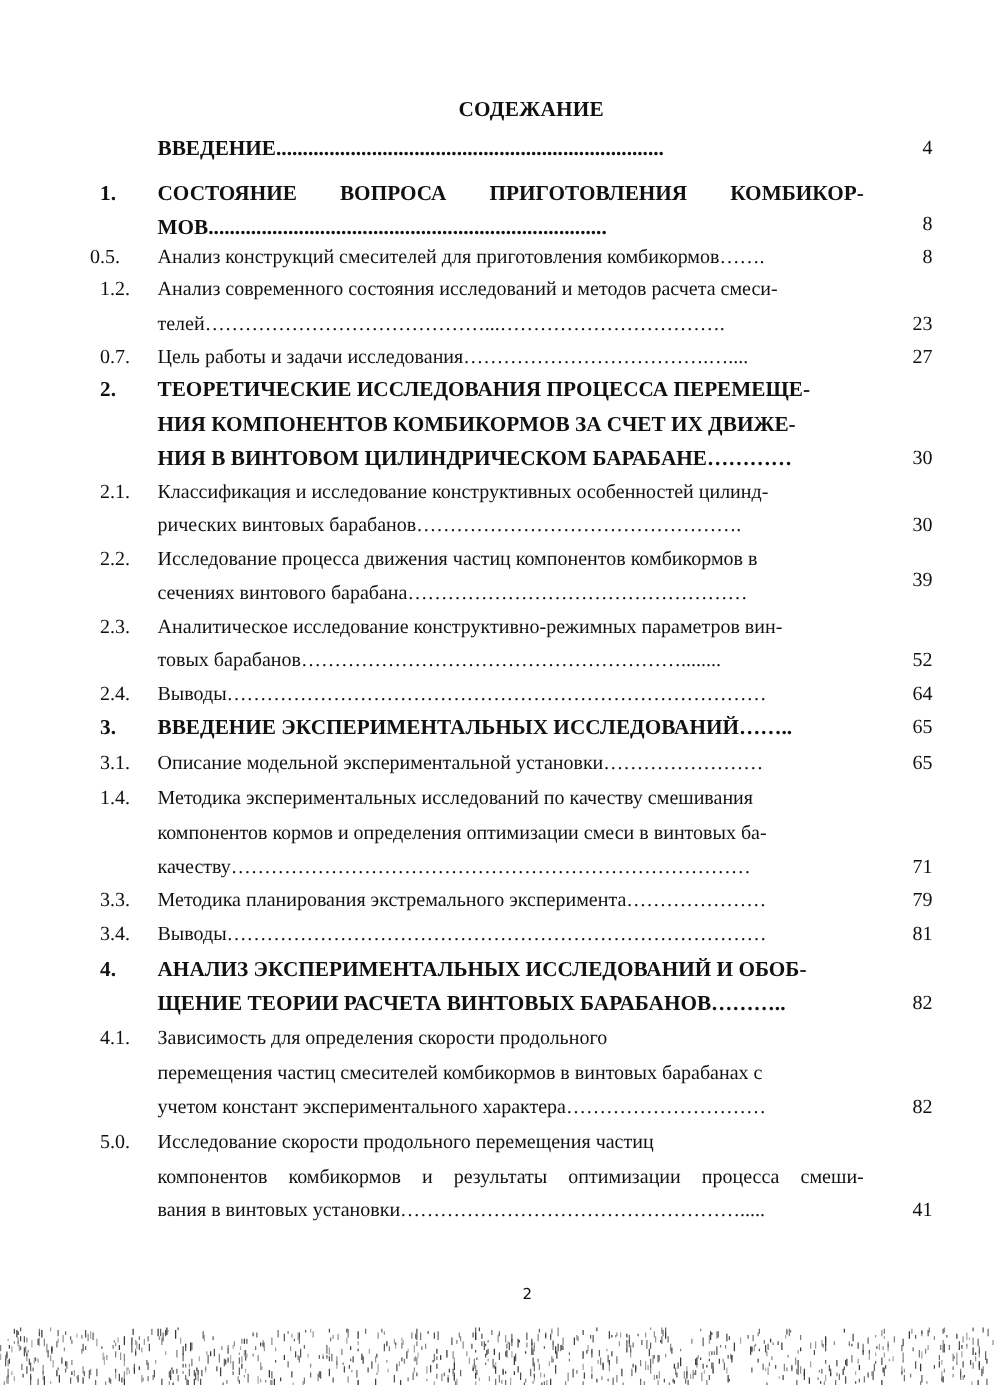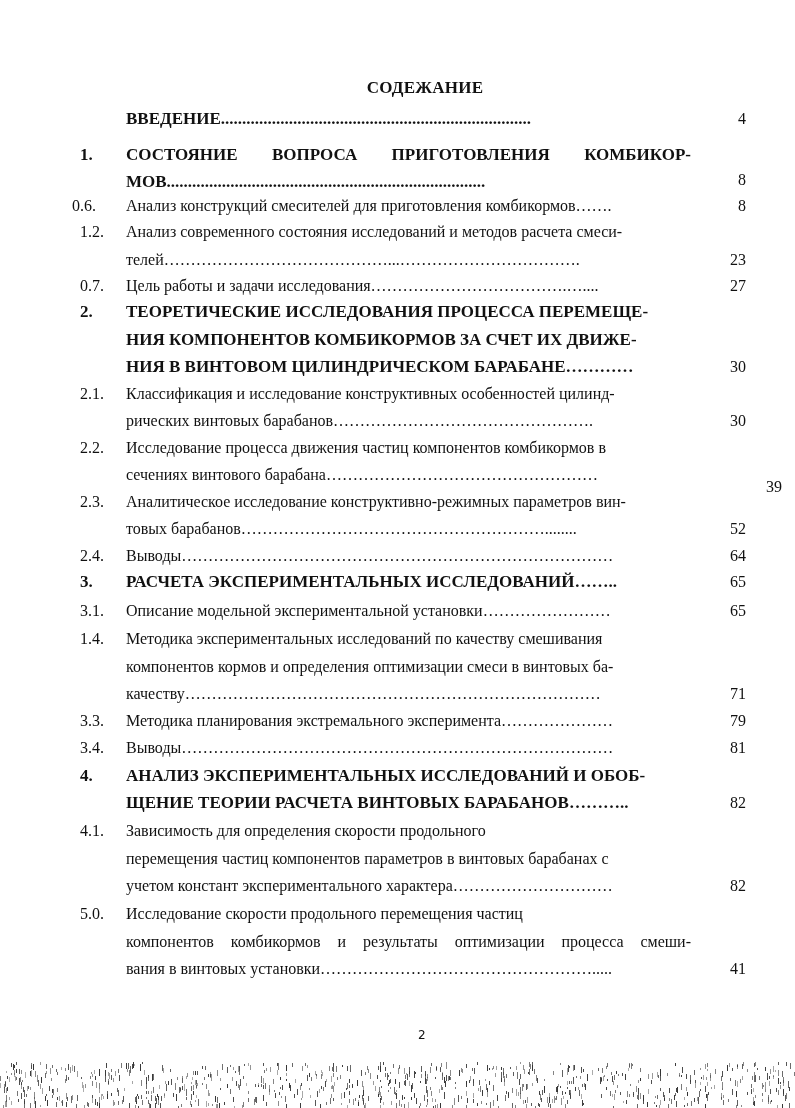--- a/index.html
+++ b/index.html
@@ -25,21 +25,21 @@
 <div class="toc">
 
   <div class="line b" style="top:109px;left:126px;">ВВЕДЕНИЕ.........................................................................</div>
   <div class="pg" style="top:109px;">4</div>
 
   <div class="num b" style="top:145px;left:80px;">1.</div>
   <div class="line b just" style="top:145px;left:126px;">СОСТОЯНИЕ ВОПРОСА ПРИГОТОВЛЕНИЯ КОМБИКОР-</div>
   <div class="line b" style="top:172px;left:126px;">МОВ...........................................................................</div>
   <div class="pg" style="top:170px;">8</div>
 
-  <div class="num" style="top:196px;left:72px;">0.6.</div>
+  <div class="num" style="top:196px;left:72px;">0.5.</div>
   <div class="line" style="top:196px;left:126px;">Анализ конструкций смесителей для приготовления комбикормов…….</div>
   <div class="pg" style="top:196px;">8</div>
 
   <div class="num" style="top:222px;left:80px;">1.2.</div>
   <div class="line" style="top:222px;left:126px;">Анализ современного состояния исследований и методов расчета смеси-</div>
   <div class="line" style="top:250px;left:126px;">телей……………………………………...…………………………….</div>
   <div class="pg" style="top:250px;">23</div>
 
   <div class="num" style="top:276px;left:80px;">0.7.</div>
   <div class="line" style="top:276px;left:126px;">Цель работы и задачи исследования……………………………….…....</div>
@@ -52,33 +52,33 @@
   <div class="pg" style="top:357px;">30</div>
 
   <div class="num" style="top:384px;left:80px;">2.1.</div>
   <div class="line" style="top:384px;left:126px;">Классификация и исследование конструктивных особенностей цилинд-</div>
   <div class="line" style="top:411px;left:126px;">рических винтовых барабанов………………………………………….</div>
   <div class="pg" style="top:411px;">30</div>
 
   <div class="num" style="top:438px;left:80px;">2.2.</div>
   <div class="line" style="top:438px;left:126px;">Исследование процесса движения частиц компонентов комбикормов в</div>
   <div class="line" style="top:465px;left:126px;">сечениях винтового барабана……………………………………………</div>
-  <div class="pg" style="top:477px;margin-left:36px;">39</div>
+  <div class="pg" style="top:455px;">39</div>
 
   <div class="num" style="top:492px;left:80px;">2.3.</div>
   <div class="line" style="top:492px;left:126px;">Аналитическое исследование конструктивно-режимных параметров вин-</div>
   <div class="line" style="top:519px;left:126px;">товых барабанов…………………………………………………........</div>
   <div class="pg" style="top:519px;">52</div>
 
   <div class="num" style="top:546px;left:80px;">2.4.</div>
   <div class="line" style="top:546px;left:126px;">Выводы………………………………………………………………………</div>
   <div class="pg" style="top:546px;">64</div>
 
   <div class="num b" style="top:572px;left:80px;">3.</div>
-  <div class="line b" style="top:572px;left:126px;">РАСЧЕТА ЭКСПЕРИМЕНТАЛЬНЫХ ИССЛЕДОВАНИЙ……..</div>
+  <div class="line b" style="top:572px;left:126px;">ВВЕДЕНИЕ ЭКСПЕРИМЕНТАЛЬНЫХ ИССЛЕДОВАНИЙ……..</div>
   <div class="pg" style="top:572px;">65</div>
 
   <div class="num" style="top:601px;left:80px;">3.1.</div>
   <div class="line" style="top:601px;left:126px;">Описание модельной экспериментальной установки……………………</div>
   <div class="pg" style="top:601px;">65</div>
 
   <div class="num" style="top:629px;left:80px;">1.4.</div>
   <div class="line" style="top:629px;left:126px;">Методика экспериментальных исследований по качеству смешивания</div>
   <div class="line" style="top:657px;left:126px;">компонентов кормов и определения оптимизации смеси в винтовых ба-</div>
   <div class="line" style="top:684px;left:126px;">качеству……………………………………………………………………</div>
@@ -92,21 +92,21 @@
   <div class="line" style="top:738px;left:126px;">Выводы………………………………………………………………………</div>
   <div class="pg" style="top:738px;">81</div>
 
   <div class="num b" style="top:766px;left:80px;">4.</div>
   <div class="line b" style="top:766px;left:126px;">АНАЛИЗ ЭКСПЕРИМЕНТАЛЬНЫХ ИССЛЕДОВАНИЙ И ОБОБ-</div>
   <div class="line b" style="top:793px;left:126px;">ЩЕНИЕ ТЕОРИИ РАСЧЕТА ВИНТОВЫХ БАРАБАНОВ………..</div>
   <div class="pg" style="top:793px;">82</div>
 
   <div class="num" style="top:821px;left:80px;">4.1.</div>
   <div class="line" style="top:821px;left:126px;">Зависимость для определения скорости продольного</div>
-  <div class="line" style="top:849px;left:126px;">перемещения частиц компонентов параметров в винтовых барабанах с</div>
+  <div class="line" style="top:849px;left:126px;">перемещения частиц смесителей комбикормов в винтовых барабанах с</div>
   <div class="line" style="top:876px;left:126px;">учетом констант экспериментального характера…………………………</div>
   <div class="pg" style="top:876px;">82</div>
 
   <div class="num" style="top:904px;left:80px;">5.0.</div>
   <div class="line" style="top:904px;left:126px;">Исследование скорости продольного перемещения частиц</div>
   <div class="line just" style="top:932px;left:126px;">компонентов комбикормов и результаты оптимизации процесса смеши-</div>
   <div class="line" style="top:959px;left:126px;">вания  в винтовых установки…………………………………………….....</div>
   <div class="pg" style="top:959px;">41</div>
 </div>
 

